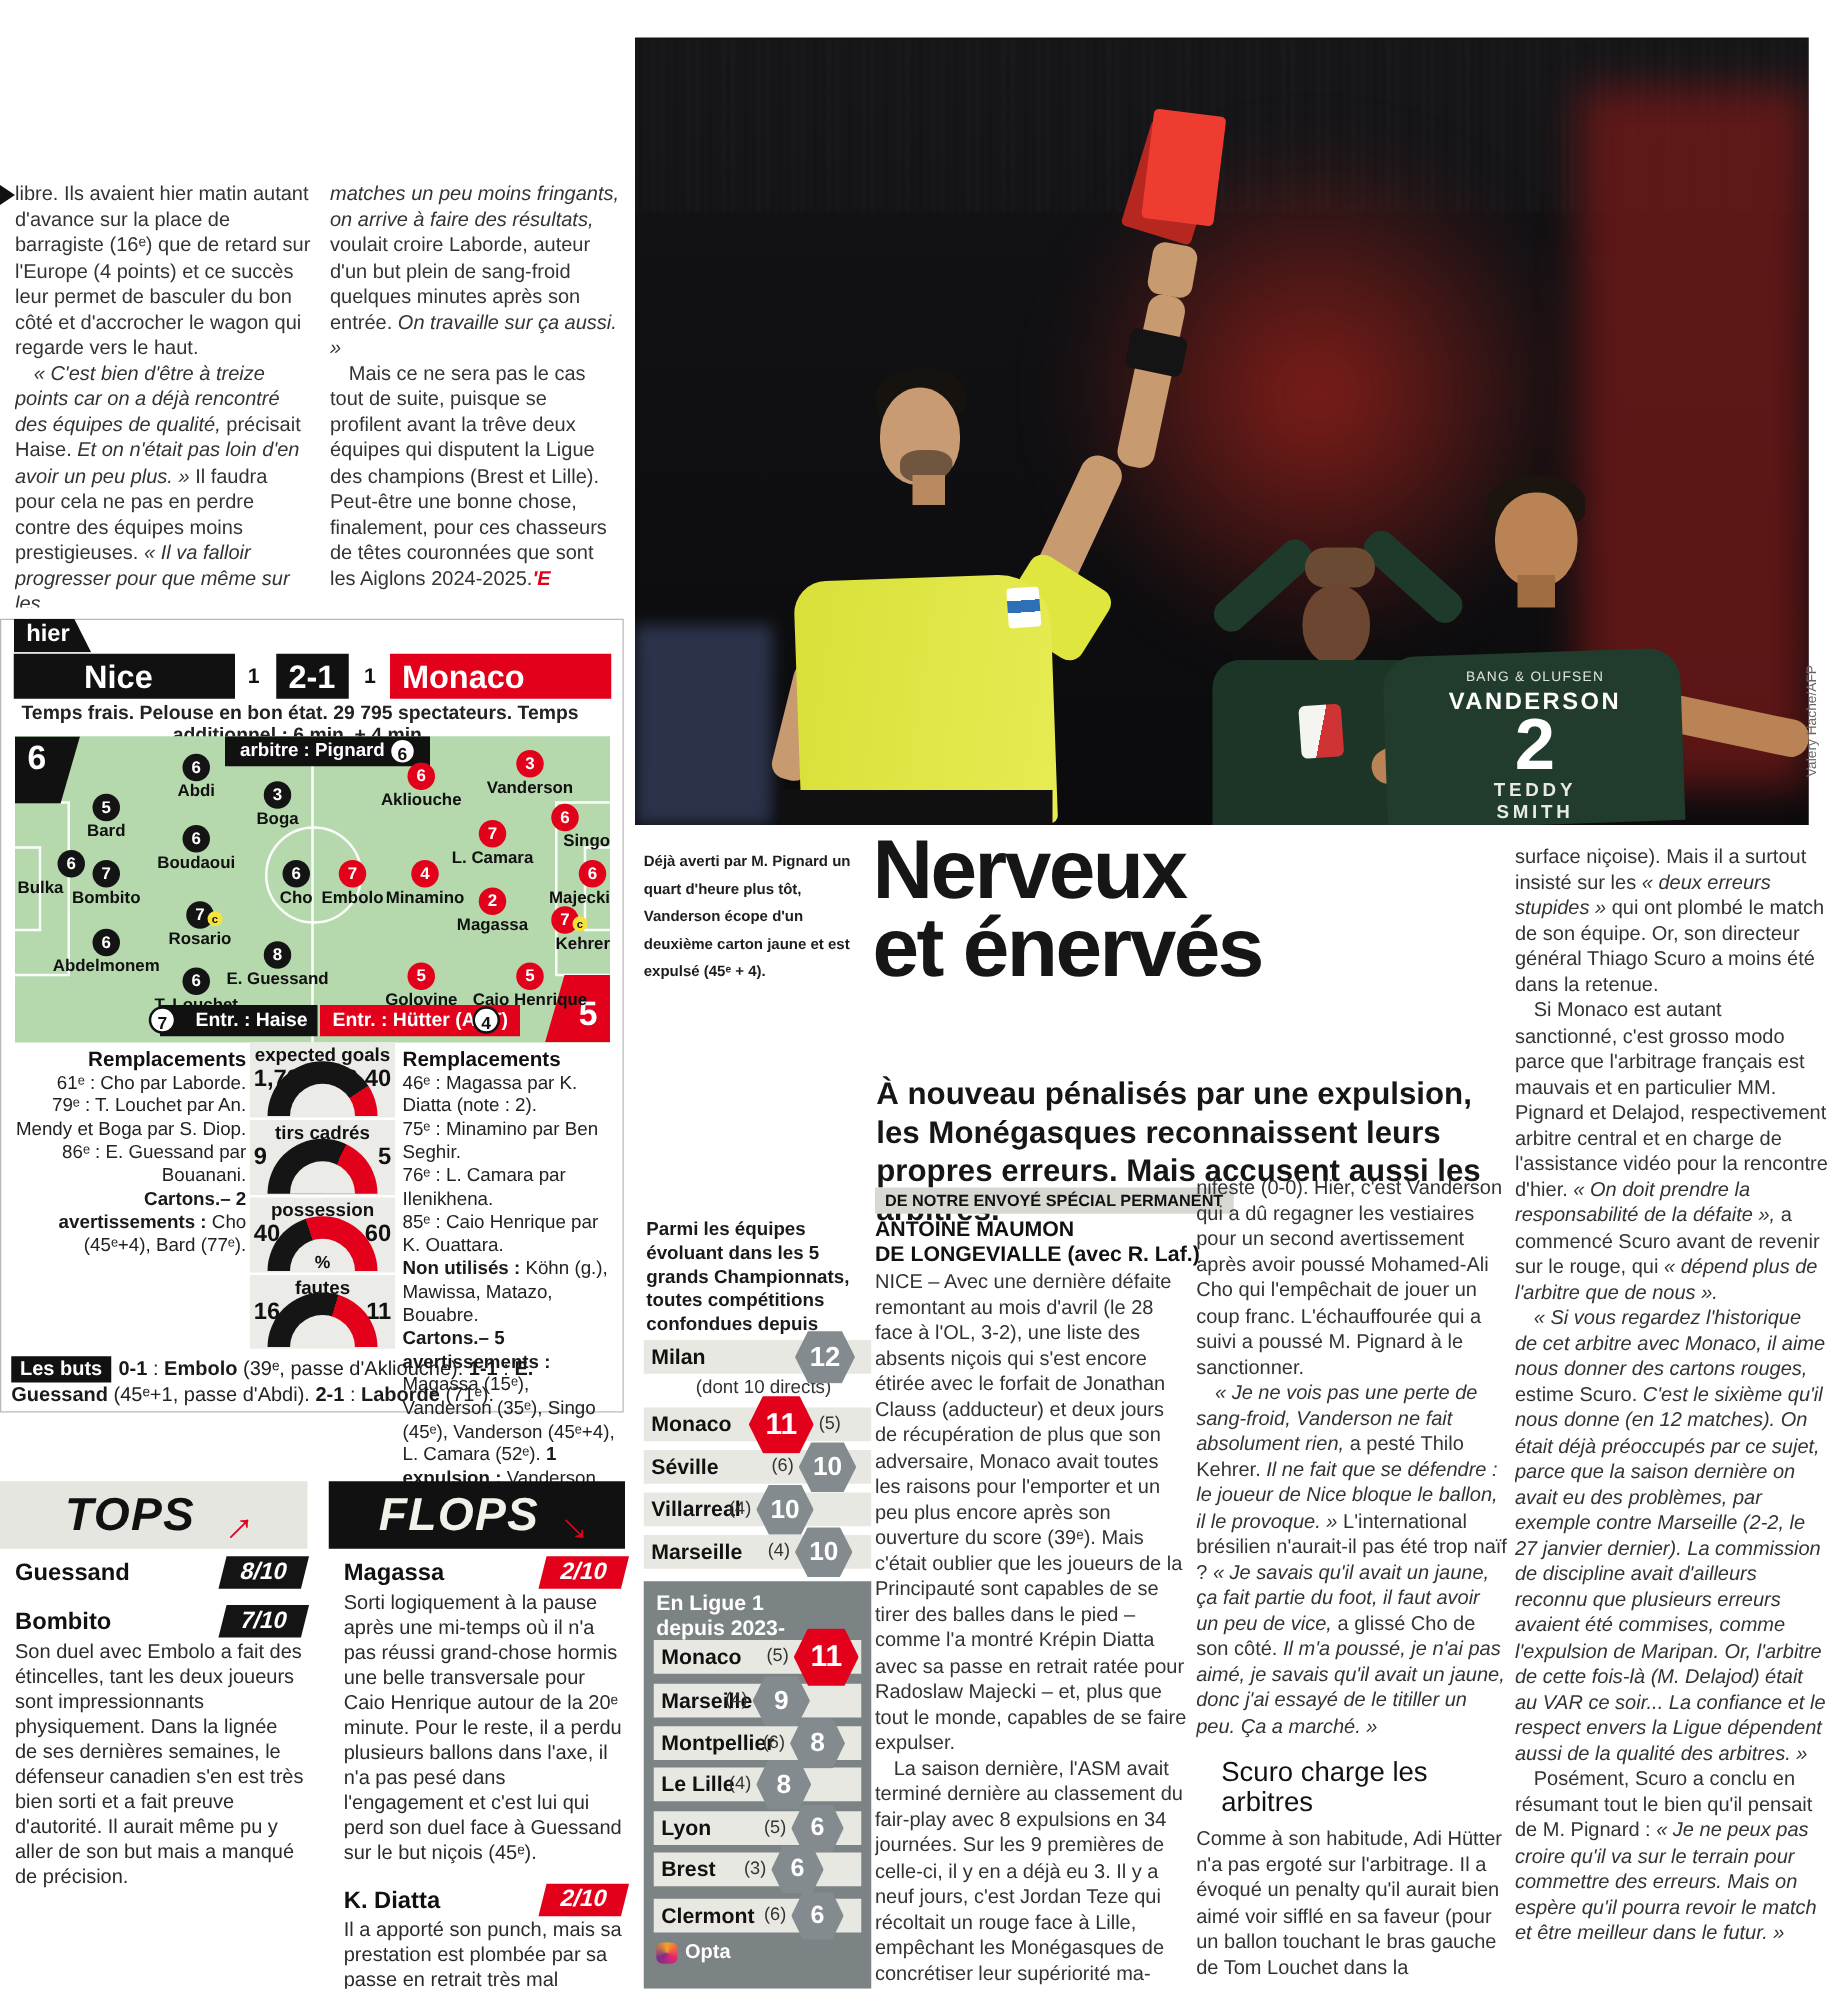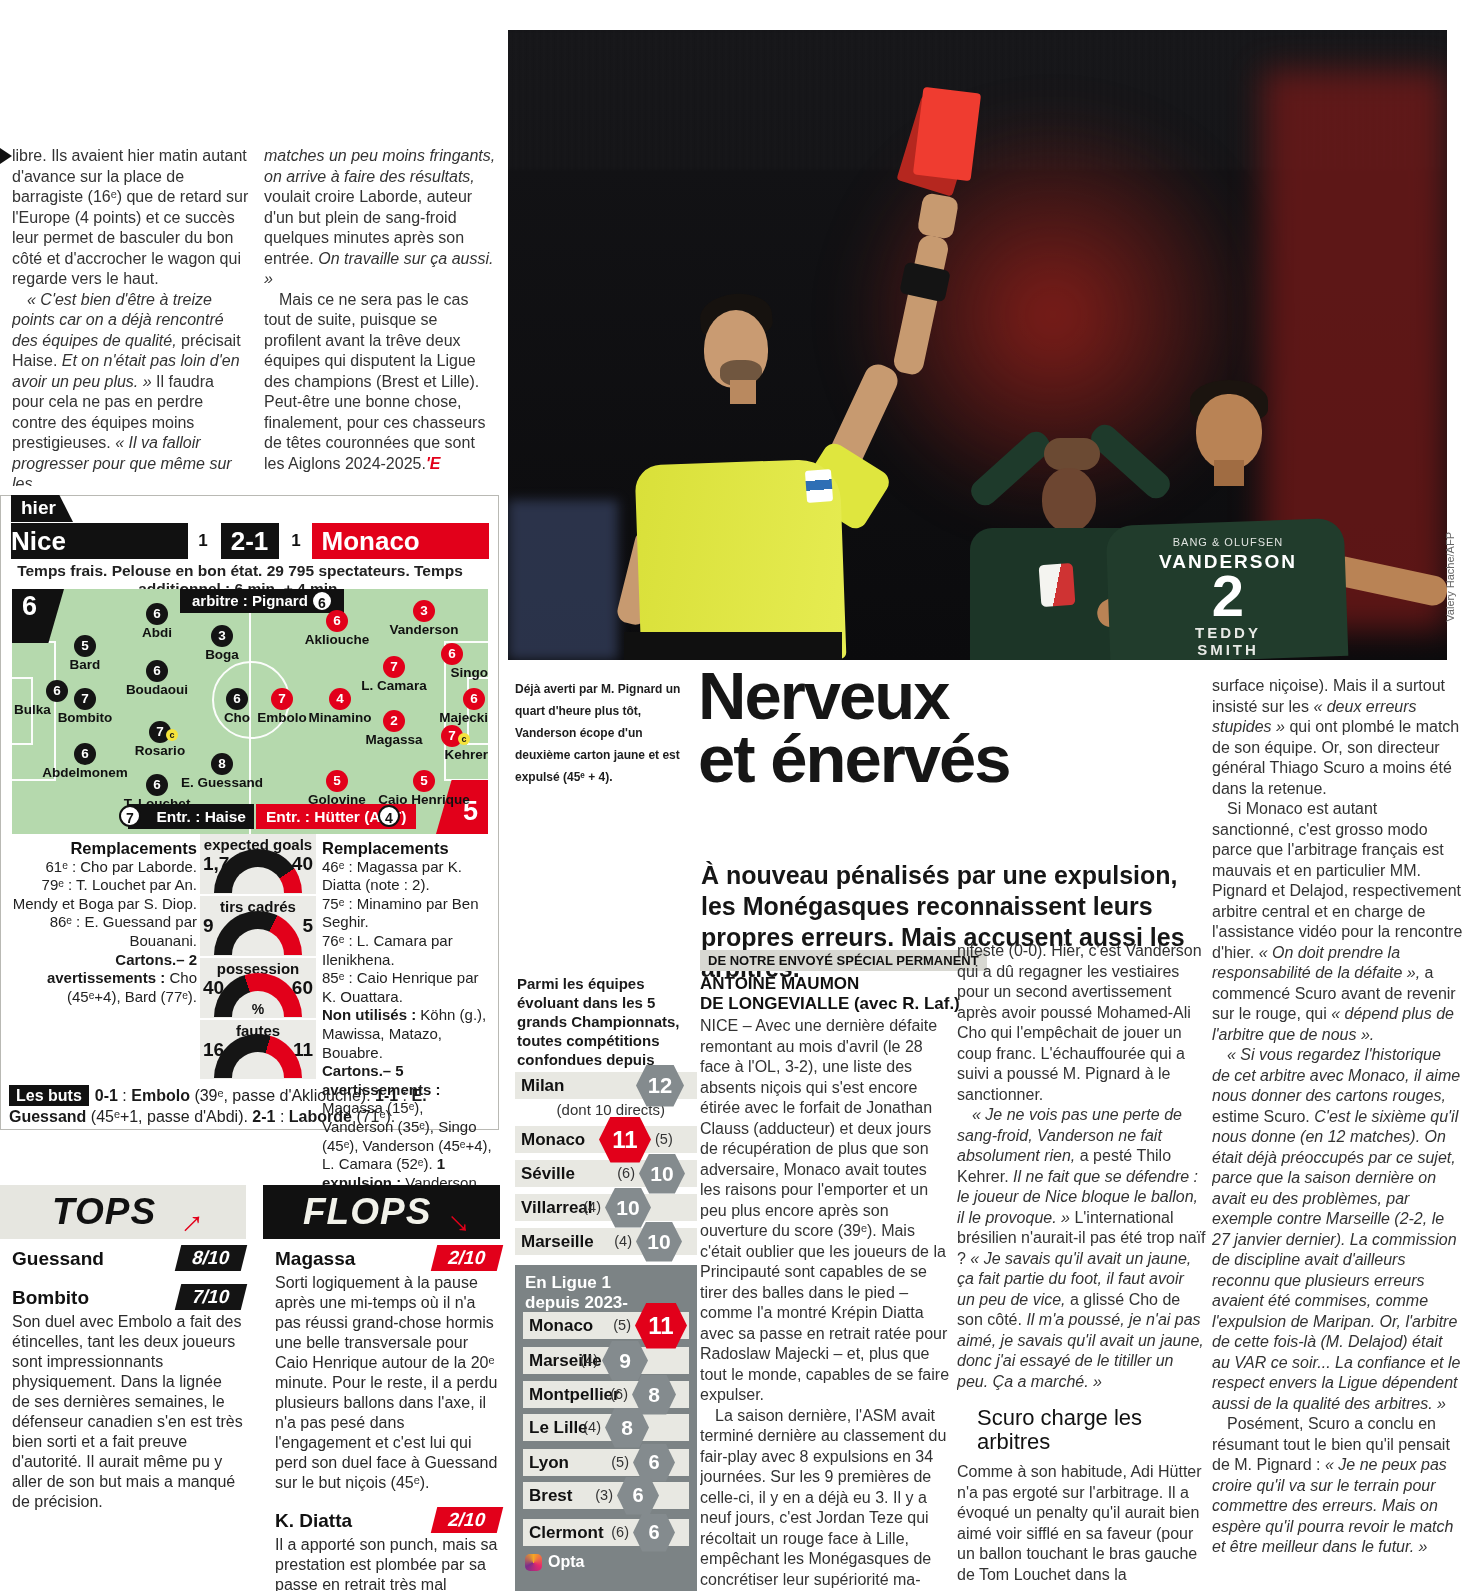--- a/index.html
+++ b/index.html
@@ -14,21 +14,21 @@
   .bodytext p{margin:0;}
   .bodytext p + p{text-indent:15px;}
   .subhead{font-weight:normal;color:#111;font-size:22px;line-height:24px;margin:14px 0 8px 20px;}
   .subhead + p{text-indent:0 !important;}
   
   #match-box{left:0;top:495px;width:499px;height:635px;border:1px solid #b9b9b4;background:#fff;box-sizing:border-box;}
   #hier-tab{left:10px;top:-1px;width:62px;height:27px;background:#111;color:#fff;font-weight:bold;font-size:19px;
             line-height:26px;padding-left:10px;clip-path:polygon(0 0,78% 0,100% 100%,0 100%);z-index:3;box-sizing:border-box;}
   #score-bar{left:10px;top:27px;width:478px;height:36px;display:flex;z-index:2;}
   .team-bar{font-weight:bold;font-size:26px;color:#fff;line-height:36px;}
-  #nice-bar{flex:1;background:#111;text-align:left;padding-right:9px;}
+  #nice-bar{flex:1;background:#111;text-align:center;padding-right:9px;}
   #monaco-bar{flex:1;background:#e2001a;text-align:left;padding-left:10px;}
   .ht-box{width:25px;height:26px;margin:5px 3px;background:#fff;color:#111;font-weight:bold;font-size:17px;
           text-align:center;line-height:26px;}
   #score-box{width:58px;background:#111;color:#fff;font-weight:bold;font-size:26px;text-align:center;line-height:36px;margin:0 2px;}
   #conditions{left:0;top:66px;width:478px;text-align:center;font-weight:bold;font-size:15.5px;color:#222;}
   #pitch{left:11px;top:93px;width:476px;height:245px;background:#b5d9ad;overflow:hidden;}
   .pline{position:absolute;background:#fff;opacity:.95;}
   .pbox{position:absolute;border:2px solid #fff;opacity:.95;}
   #center-circle{left:200px;top:72px;width:74px;height:74px;border:2px solid #fff;border-radius:50%;position:absolute;opacity:.95;}
   #ref-bar{position:absolute;left:168px;top:0;height:24px;background:#111;color:#fff;font-weight:bold;font-size:15px;

